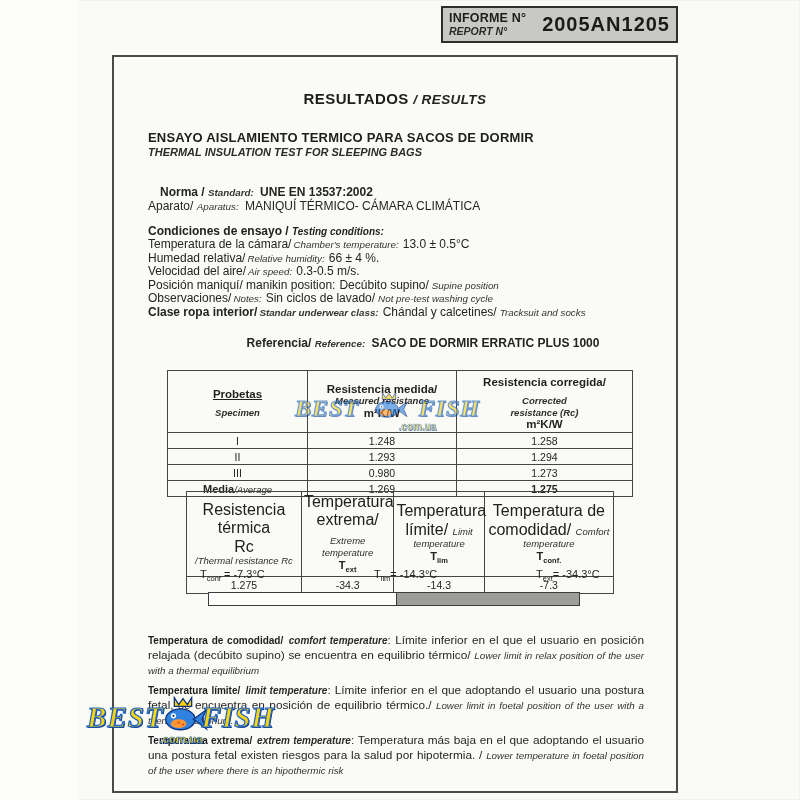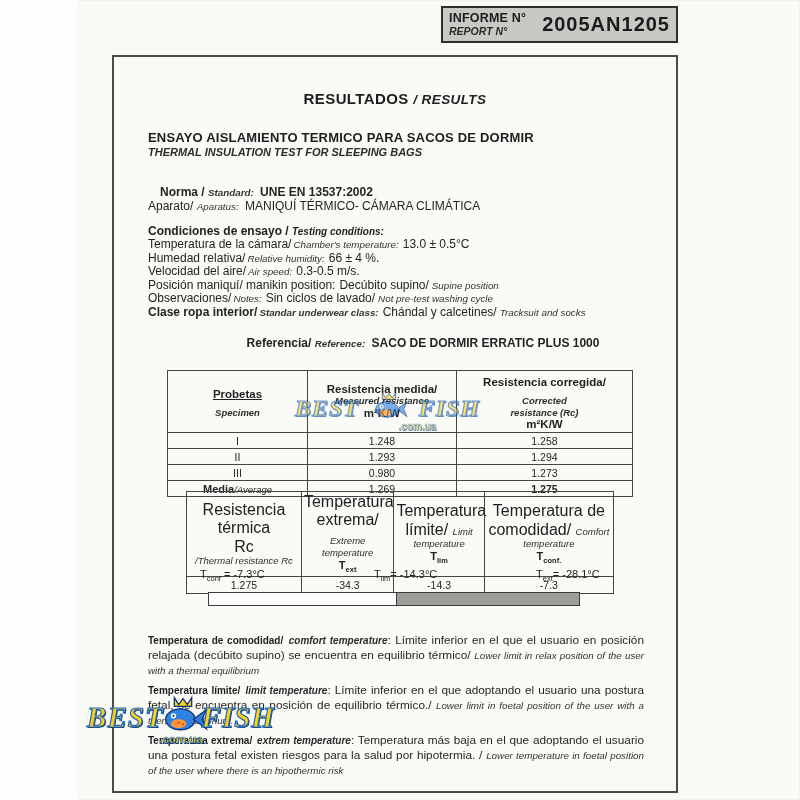--- a/index.html
+++ b/index.html
@@ -274,21 +274,21 @@
       </table>
   </div>
 
   <div class="scale-label" style="left:200px;">
     <span>T</span><sub>conf</sub><span> = -7.3°C</span>
   </div>
   <div class="scale-label" style="left:374px;text-align:center;">
     <span>T</span><sub>lim</sub><span>= -14.3°C</span>
   </div>
   <div class="scale-label" style="left:536px;">
-    <span>T</span><sub>ext</sub><span>= -28.1°C</span>
+    <span>T</span><sub>ext</sub><span>= -34.3°C</span>
   </div>
   <div class="scale-bar">
     <div class="part-white"></div>
     <div class="part-gray"></div>
   </div>
 
   <div class="abs def def1">
     <span class="term-es">Temperatura de comodidad/</span>
     <span class="term-en">comfort temperature</span><span class="body-es">: Límite inferior en el que el usuario en posición relajada (decúbito supino) se encuentra en equilibrio térmico/ </span><span class="body-en">Lower limit in relax position of the user with a thermal equilibrium</span>
   </div>

